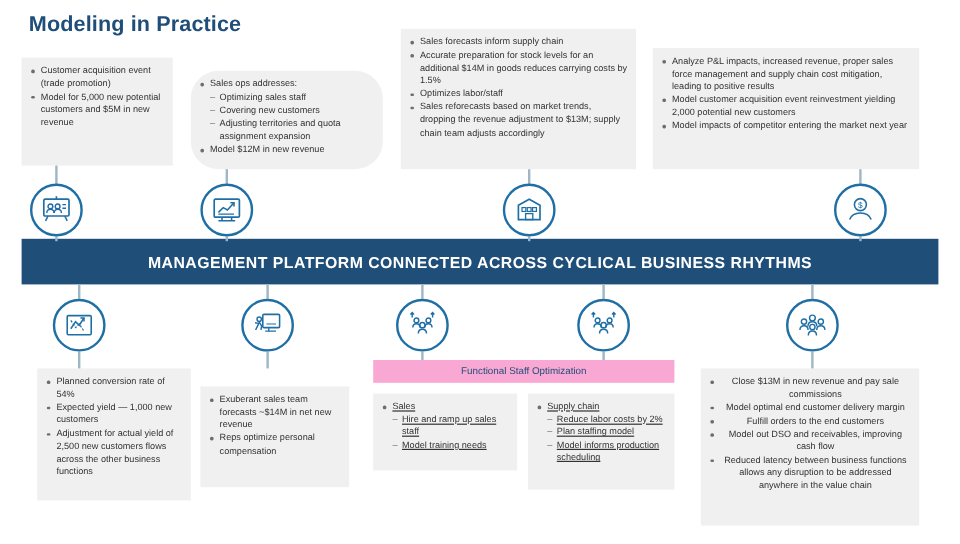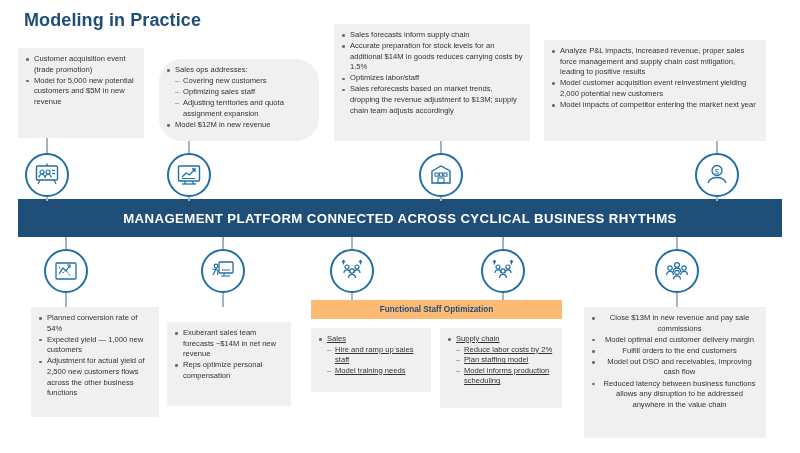--- a/index.html
+++ b/index.html
@@ -111,27 +111,27 @@
   }
   
   .conn {
     position: absolute;
     background: #9fb6c6;
     z-index: 1;
   }
   
   .fso-header {
     position: absolute;
-    background: #fdba74;
+    background: #f9a8d4;
     box-sizing: border-box;
     display: flex;
     align-items: center;
     justify-content: center;
     font-size: 8.2px;
-    font-weight: bold;
+    font-weight: normal;
     color: #1f4e79;
   }
   .subnote {
     position: absolute;
     background: #f0f0f0;
     box-sizing: border-box;
     padding: 6px 7px;
     font-size: 7.6px;
     line-height: 10.6px;
     color: #333333;
@@ -180,22 +180,22 @@
   <div class="note" style="left:18px; top:48px; width:126px; height:90px;">
     <ul>
       <li>Customer acquisition event (trade promotion)</li>
       <li>Model for 5,000 new potential customers and $5M in new revenue</li>
     </ul>
   </div>
 
   <div class="note" style="left:159px; top:59px; width:160px; height:82px;border-radius:23px;">
     <ul>
       <li>Sales ops addresses:</li>
+      <li class="sub">Optimizing sales staff</li>
       <li class="sub">Covering new customers</li>
-      <li class="sub">Optimizing sales staff</li>
       <li class="sub">Adjusting territories and quota assignment expansion</li>
       <li>Model $12M in new revenue</li>
     </ul>
   </div>
 
   <div class="note" style="left:334px; top:24px; width:196px; height:117px;">
     <ul>
       <li>Sales forecasts inform supply chain</li>
       <li>Accurate preparation for stock levels for an additional $14M in goods reduces carrying costs by 1.5%</li>
       <li>Optimizes labor/staff</li>

